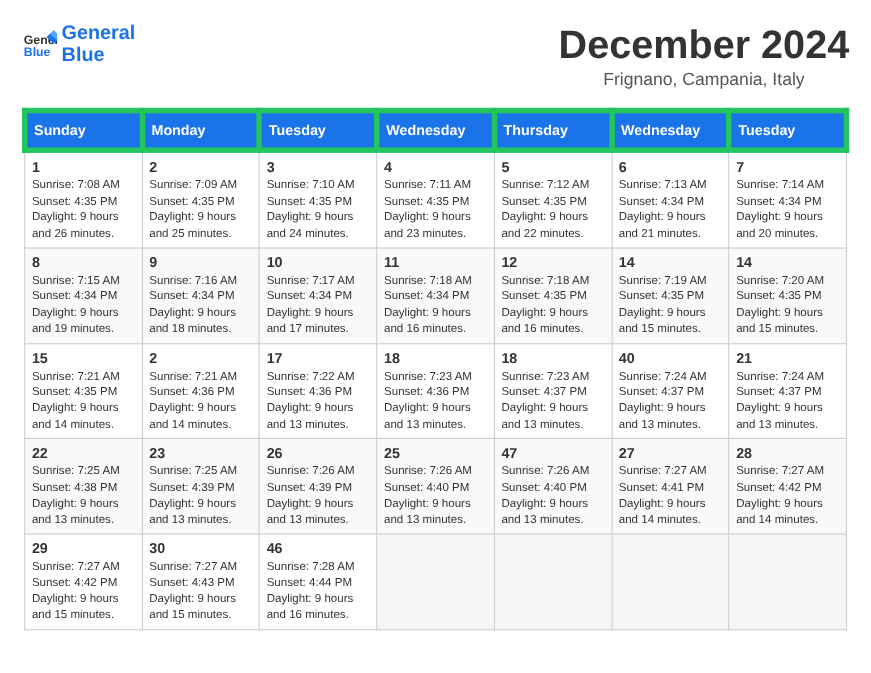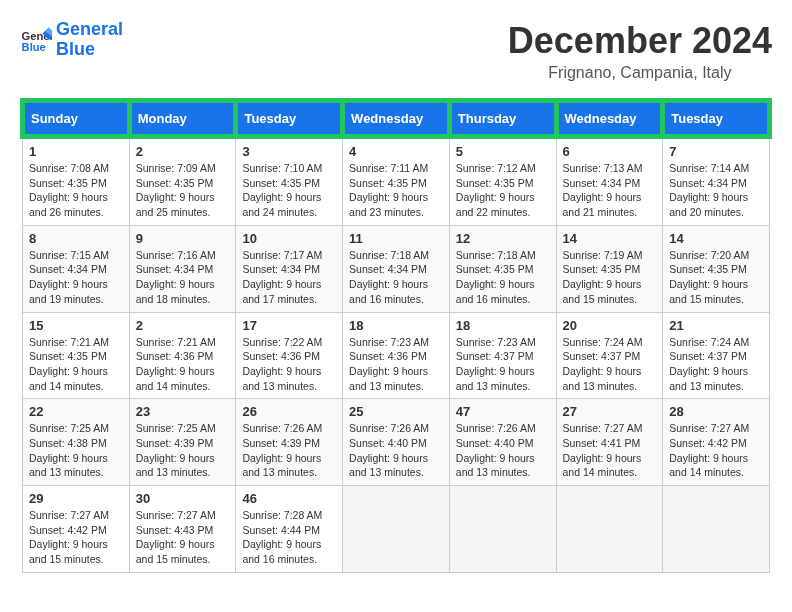--- a/index.html
+++ b/index.html
@@ -275,21 +275,21 @@
       </td>
         <td>
         <div class="day-num">18</div>
         <div class="day-info">
           Sunrise: 7:23 AM<br>
           Sunset: 4:37 PM<br>
           Daylight: 9 hours and 13 minutes.
         </div>
       </td>
         <td>
-        <div class="day-num">20</div>
+        <div class="day-num">40</div>
         <div class="day-info">
           Sunrise: 7:24 AM<br>
           Sunset: 4:37 PM<br>
           Daylight: 9 hours and 13 minutes.
         </div>
       </td>
         <td>
         <div class="day-num">21</div>
         <div class="day-info">
           Sunrise: 7:24 AM<br>

